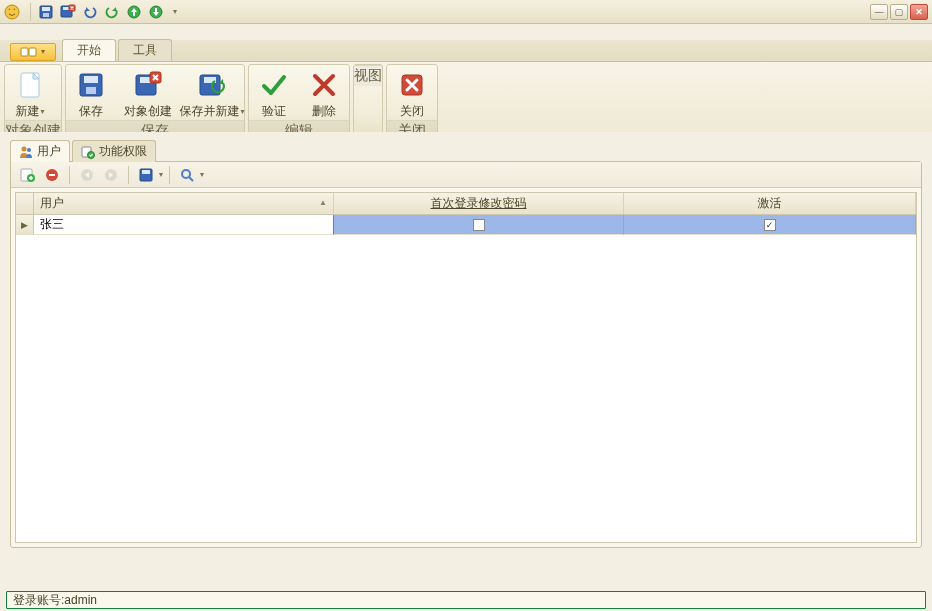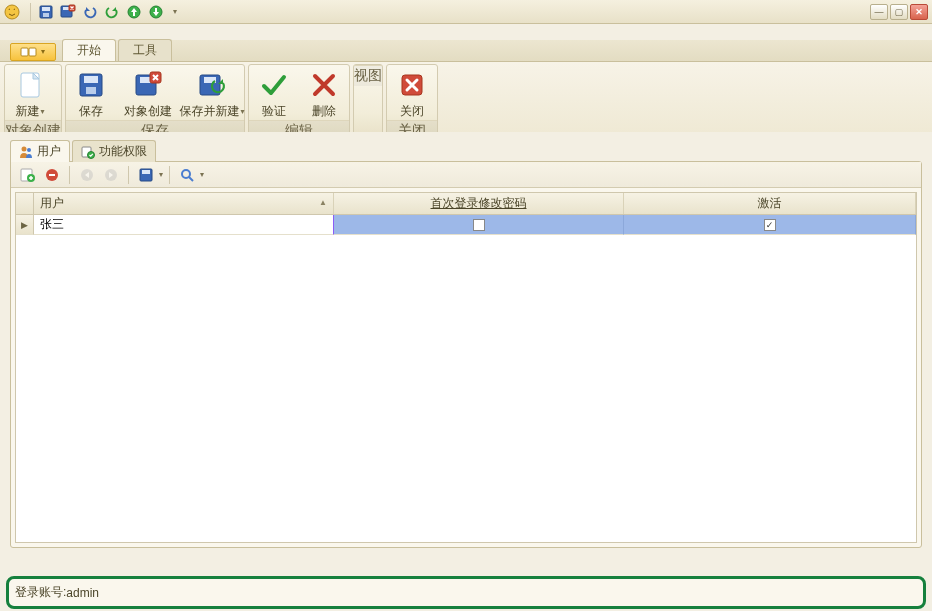--- a/index.html
+++ b/index.html
@@ -67,21 +67,21 @@
 .grow .gcell { border-right: 1px solid #8b5cf6; border-bottom: 1px solid #e5e0cc; padding: 2px 6px; display: flex; align-items: center; }
 .grow .rowind { width: 18px; justify-content: center; background: linear-gradient(to bottom,#f6f2e4,#e9e3cc); border-right: 1px solid #cfc7ad; color:#6b6443; font-size:9px;}
 .gcell.c1 { width: 300px; }
 .gcell.c2 { width: 290px; justify-content: center; text-decoration: underline; }
 .gcell.c3 { flex: 1; justify-content: center; }
 .ghead .rowind { width: 18px; background: linear-gradient(to bottom,#f6f2e4,#e9e3cc); border-right:1px solid #cfc7ad;}
 
 .minichk { width: 12px; height: 12px; border: 1px solid #888; background: #fff; display: inline-flex; align-items: center; justify-content: center; font-size: 9px; color: #333; }
 
 
-.statusbar { position: absolute; left: 6px; right: 6px; bottom: 2px; height: 33px; border: 3px solid #15803d; background: #faf7ed; display: flex; align-items: center; padding: 0 6px; color: #4b4529; border-radius: 8px; }
+.statusbar { position: absolute; left: 6px; right: 6px; bottom: 2px; height: 18px; border: 1px solid #15803d; background: #faf7ed; display: flex; align-items: center; padding: 0 6px; color: #4b4529; border-radius: 1px; }
 
 
 svg { display: block; }
 </style>
 </head>
 <body>
 
 <div class="titlebar">
   <span class="appicon">
     <svg width="16" height="16" viewBox="0 0 16 16">

